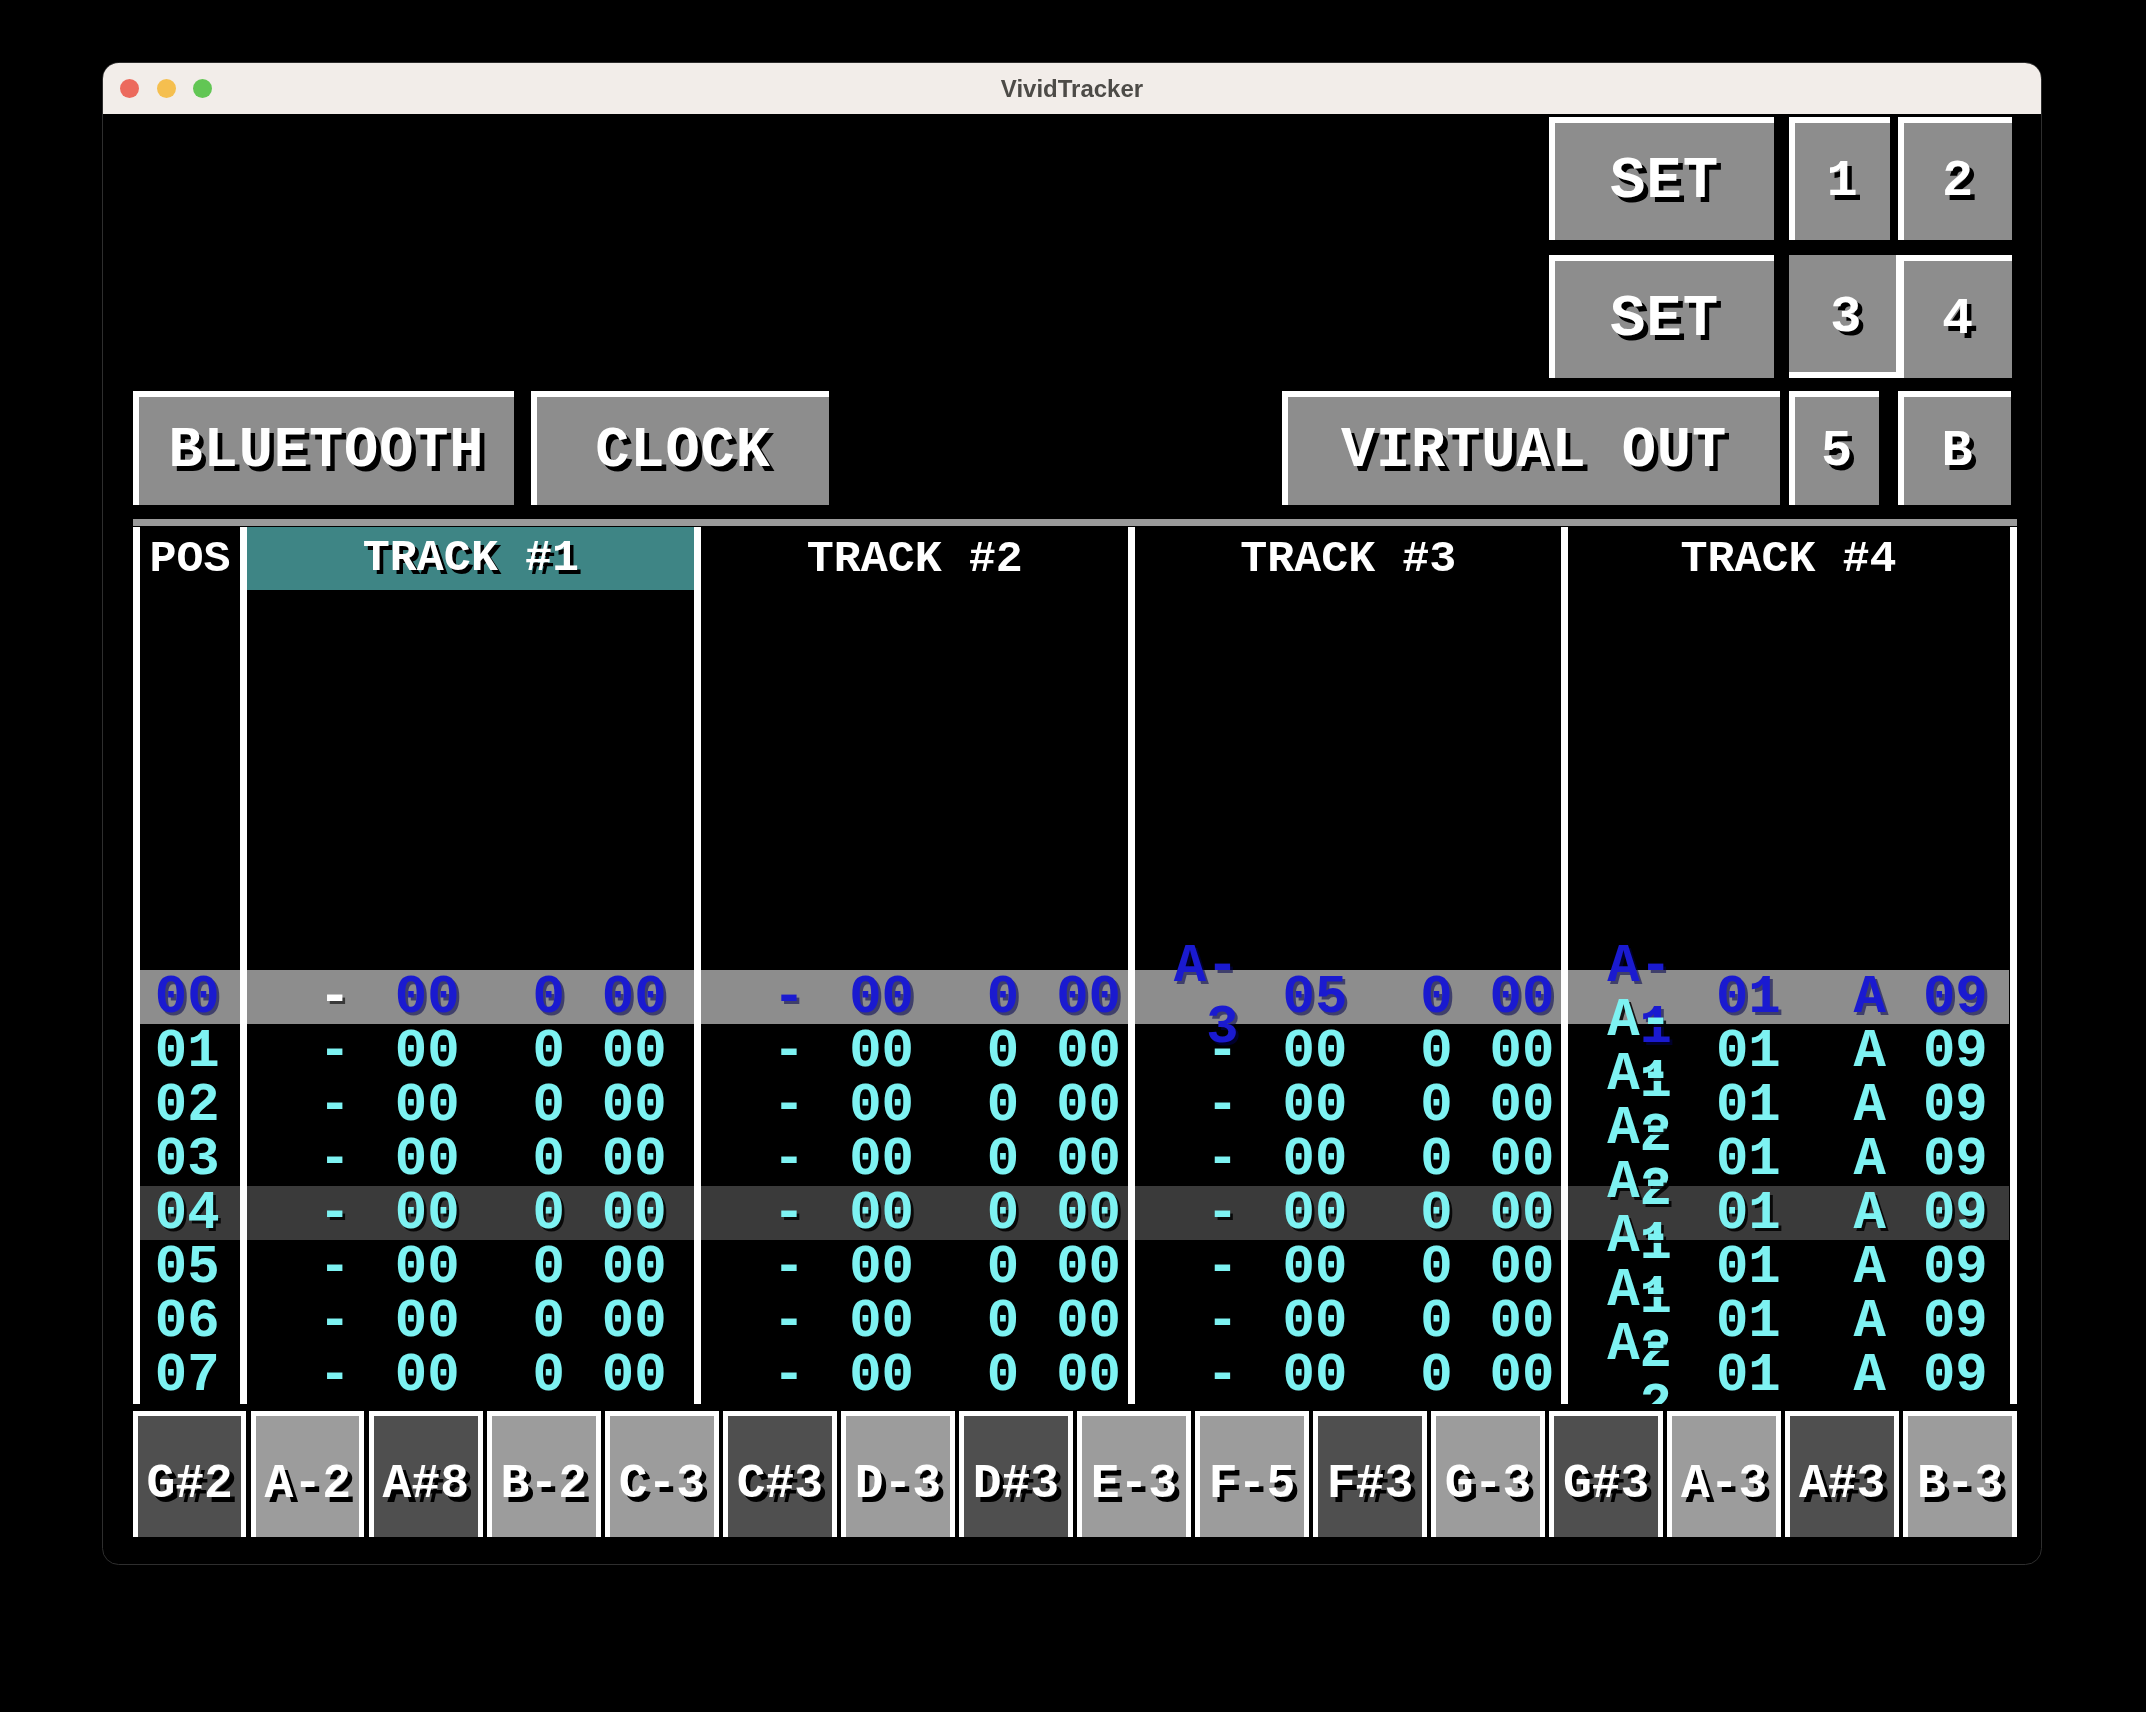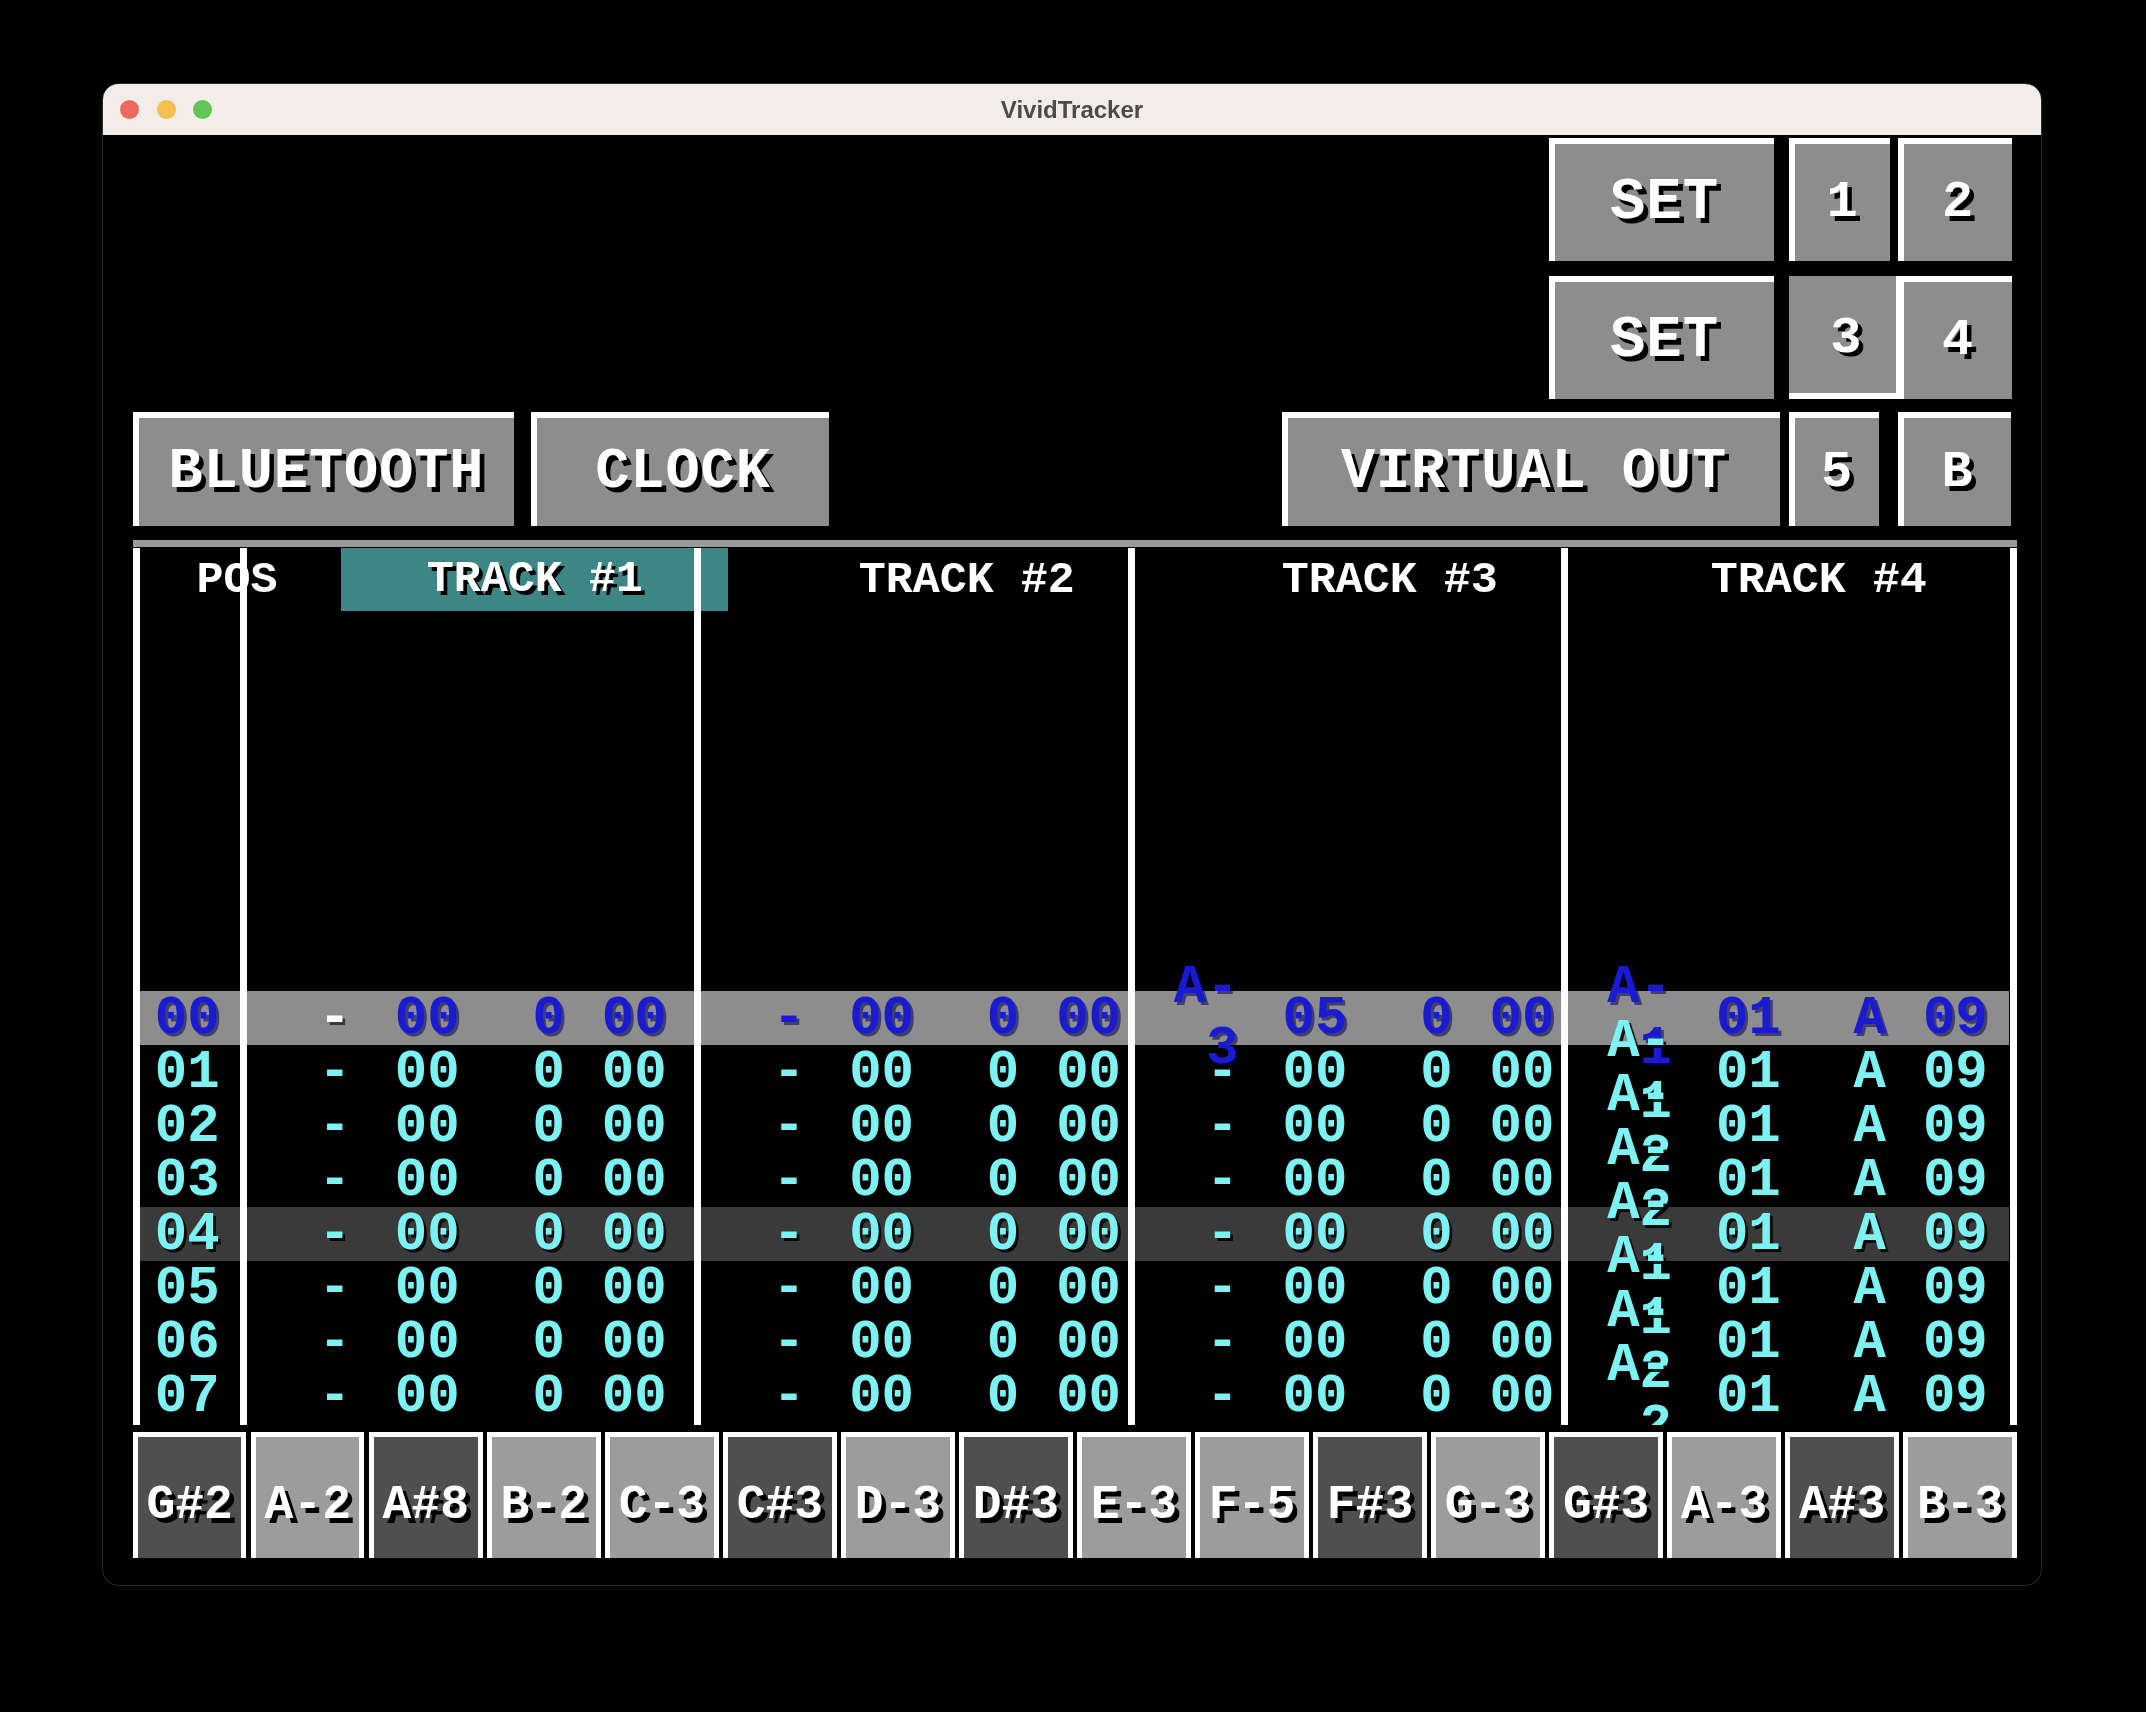--- a/index.html
+++ b/index.html
@@ -1,19 +1,19 @@
 <!DOCTYPE html>
 <html style="font-size:14.8px"><head>
 <meta charset="utf-8">
 <style>
   html,body{margin:0;padding:0;background:#000;width:2147px;height:1713px;overflow:hidden;}
   *{box-sizing:border-box;}
   .mono{font-family:"Liberation Mono","DejaVu Sans Mono",monospace;font-weight:bold;}
 
-  .window{position:absolute;left:102px;top:83px;width:1940px;height:1503px;
+  .window{position:absolute;left:102px;top:62px;width:1940px;height:1503px;
           background:#000;border-radius:16.6px;border:0.9px solid #2e2e2e;}
 
   
   .titlebar{position:absolute;left:0;top:0;width:100%;height:51px;background:#f2ede9;
             border-radius:15.7px 15.7px 0 0;}
   .tl{position:absolute;top:15.7px;width:19.4px;height:19.4px;border-radius:50%;}
   .tl.red{left:16.6px;background:#ec6a5d;}
   .tl.yellow{left:54px;background:#f5bf4f;}
   .tl.green{left:90px;background:#62c654;}
   .title{position:absolute;left:0;top:0;width:100%;height:51px;display:flex;align-items:center;
@@ -30,21 +30,21 @@
   .panel-label{font-size:59px;}
   .small-digit{font-size:52px;}
   .bar-label{font-size:57px;}
 
   
   .grid-strip{position:absolute;left:30px;top:456px;width:1884px;height:6.5px;background:#9a9a9a;}
   .table{position:absolute;left:30px;top:464px;width:1884px;height:877px;background:#000;
          border-left:7.4px solid #fff;border-right:7.4px solid #fff;overflow:hidden;}
   .sepline{position:absolute;top:0;width:7.4px;height:877px;background:#fff;z-index:6;}
   .theader{position:absolute;left:0;top:0;width:1869px;height:65px;display:flex;z-index:2;}
-  .thcell{height:65px;display:flex;align-items:center;justify-content:center;margin-left:47px;}
+  .thcell{height:65px;display:flex;align-items:center;justify-content:center;}
   .thcell.sel{background:#3e8585;height:63px;}
   .thtxt{font-size:45px;color:#fff;text-shadow:3.7px 3.7px 0 #000;}
   .spacer8{width:7.4px;flex:none;}
   .f-posh{width:100px;flex:none;}
 
   .rows{position:absolute;left:0;top:443px;width:1869px;z-index:1;}
   .trow{display:flex;height:54px;align-items:center;font-size:54px;}
   .trow.active{background:#8d8d8d;}
   .trow.selected{background:#3a3a3a;}
   .f-pos{width:100px;flex:none;padding-left:14.8px;}

